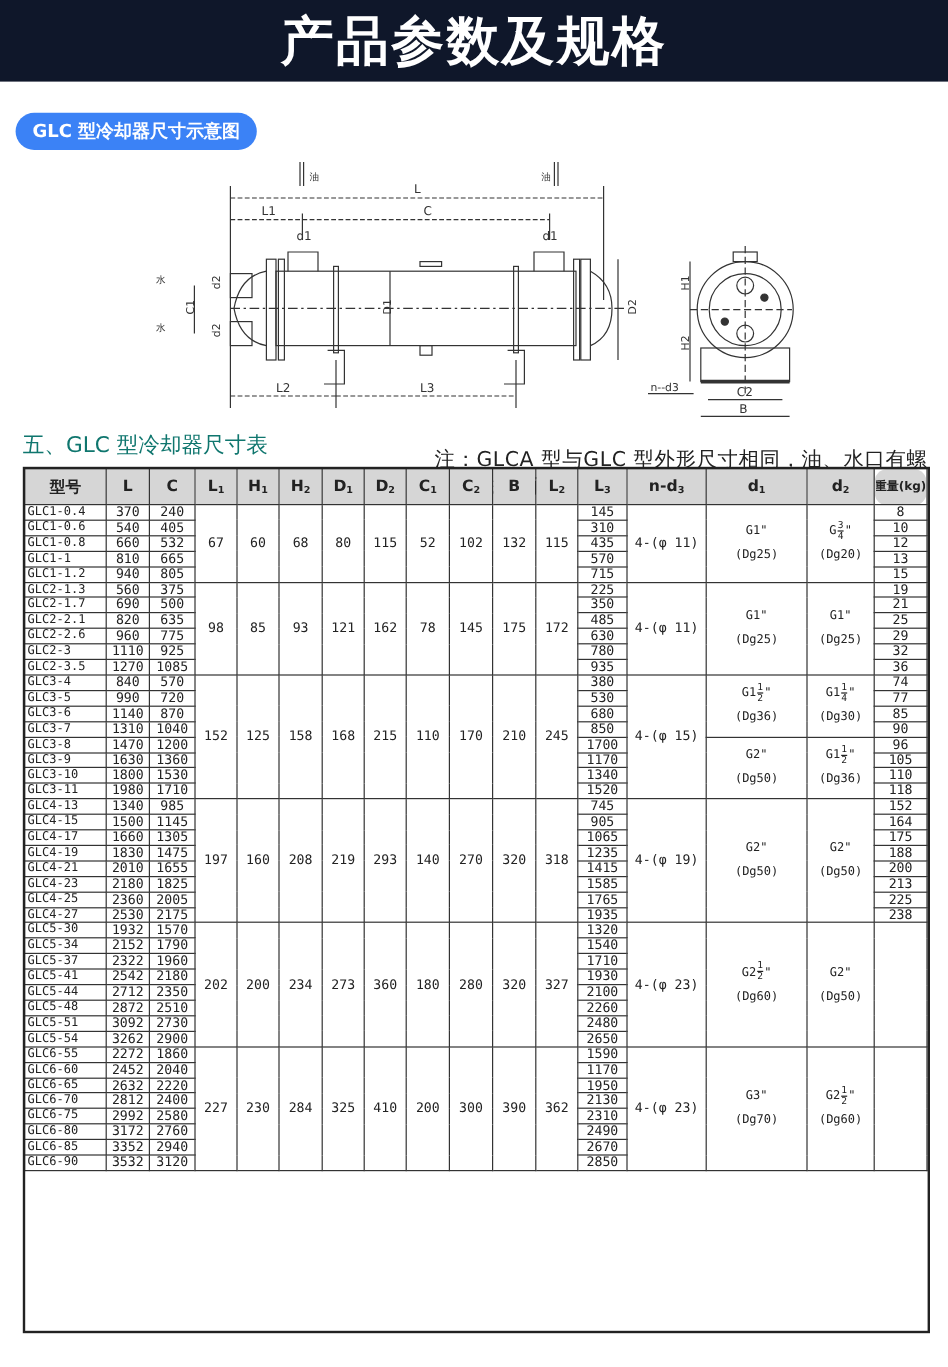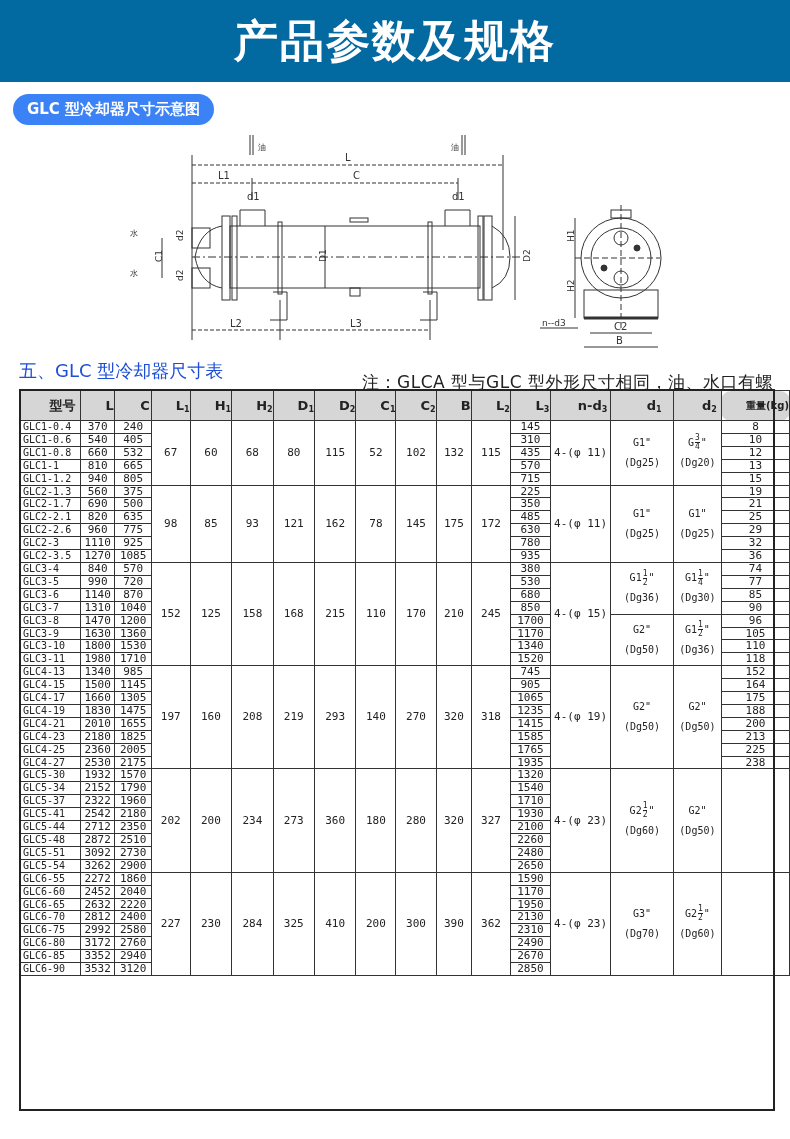--- a/index.html
+++ b/index.html
@@ -1,47 +1,47 @@
 <!DOCTYPE html>
 <html><head>
 <meta charset="utf-8">
 <style>
   html, body { margin: 0; padding: 0; }
   body {
     width: 790px; height: 1139px; background: #ffffff; position: relative; overflow: hidden;
     font-family: "DejaVu Sans", "Liberation Sans", sans-serif; color: #111;
   }
   .banner {
-    position: absolute; left: 0; top: 0; width: 790px; height: 82px; background: #0369a1;
+    position: absolute; left: 0; top: 0; width: 790px; height: 68px; background: #0f172a;
     display: flex; align-items: center; justify-content: center;
   }
   .banner-title { color: #fff; font-size: 44px; font-weight: bold; letter-spacing: 2px; }
   .pill {
     position: absolute; left: 13px; top: 94px; height: 31px; padding: 0 14px;
     background: #3b82f6; border-radius: 16px; color: #fff; font-size: 15px; font-weight: bold;
     display: flex; align-items: center; text-align: center;
   }
   .diagram { position: absolute; left: 100px; top: 130px; width: 620px; height: 225px; }
   .diagram svg { width: 100%; height: 100%; }
   .section-title {
-    position: absolute; left: 19px; top: 359px; font-size: 18px; font-weight: normal; color: #1d4ed8;
+    position: absolute; left: 19px; top: 359px; font-size: 18px; font-weight: normal; color: #0f766e;
     font-family: "DejaVu Sans", sans-serif;
   }
   .note {
     position: absolute; left: 362px; top: 371px; font-size: 17px; color: #222; letter-spacing: 0.5px;
   }
   table.spec {
     position: absolute; left: 20px; top: 390px; border-collapse: collapse; table-layout: fixed;
     font-family: "DejaVu Sans Mono", "Liberation Mono", monospace; font-size: 11px; color: #222;
   }
   table.spec th, table.spec td {
     border: 1px solid #333; padding: 0; text-align: center; overflow: hidden; white-space: nowrap;
   }
   table.spec th {
-    height: 29px; background: #d6d6d6; font-family: "DejaVu Sans", sans-serif; font-size: 13px; font-weight: bold; padding-left: 24px;
+    height: 29px; background: #d6d6d6; font-family: "DejaVu Sans", sans-serif; font-size: 13px; font-weight: bold;
   }
   table.spec th.w { font-size: 10px; line-height: 11px; border-radius: 10px; }
   table.spec td { height: 11.9px; line-height: 11.9px; }
   table.spec td.model { text-align: left; padding-left: 2px; font-size: 10px; }
   table.spec td.merged { font-size: 11px; }
   table.spec td.conn { font-size: 10px; line-height: 20px; white-space: normal; }
   .outer-border { position: absolute; left: 19px; top: 389px; width: 752px; height: 718px; border: 2px solid #222; pointer-events: none; }
   sub { font-size: 8px; vertical-align: -2px; }
   .frac { display: inline-flex; flex-direction: column; font-size: 8px; line-height: 8px; vertical-align: middle; margin: 0 1px; }
   .frac span:first-child { border-bottom: 1px solid #222; }

